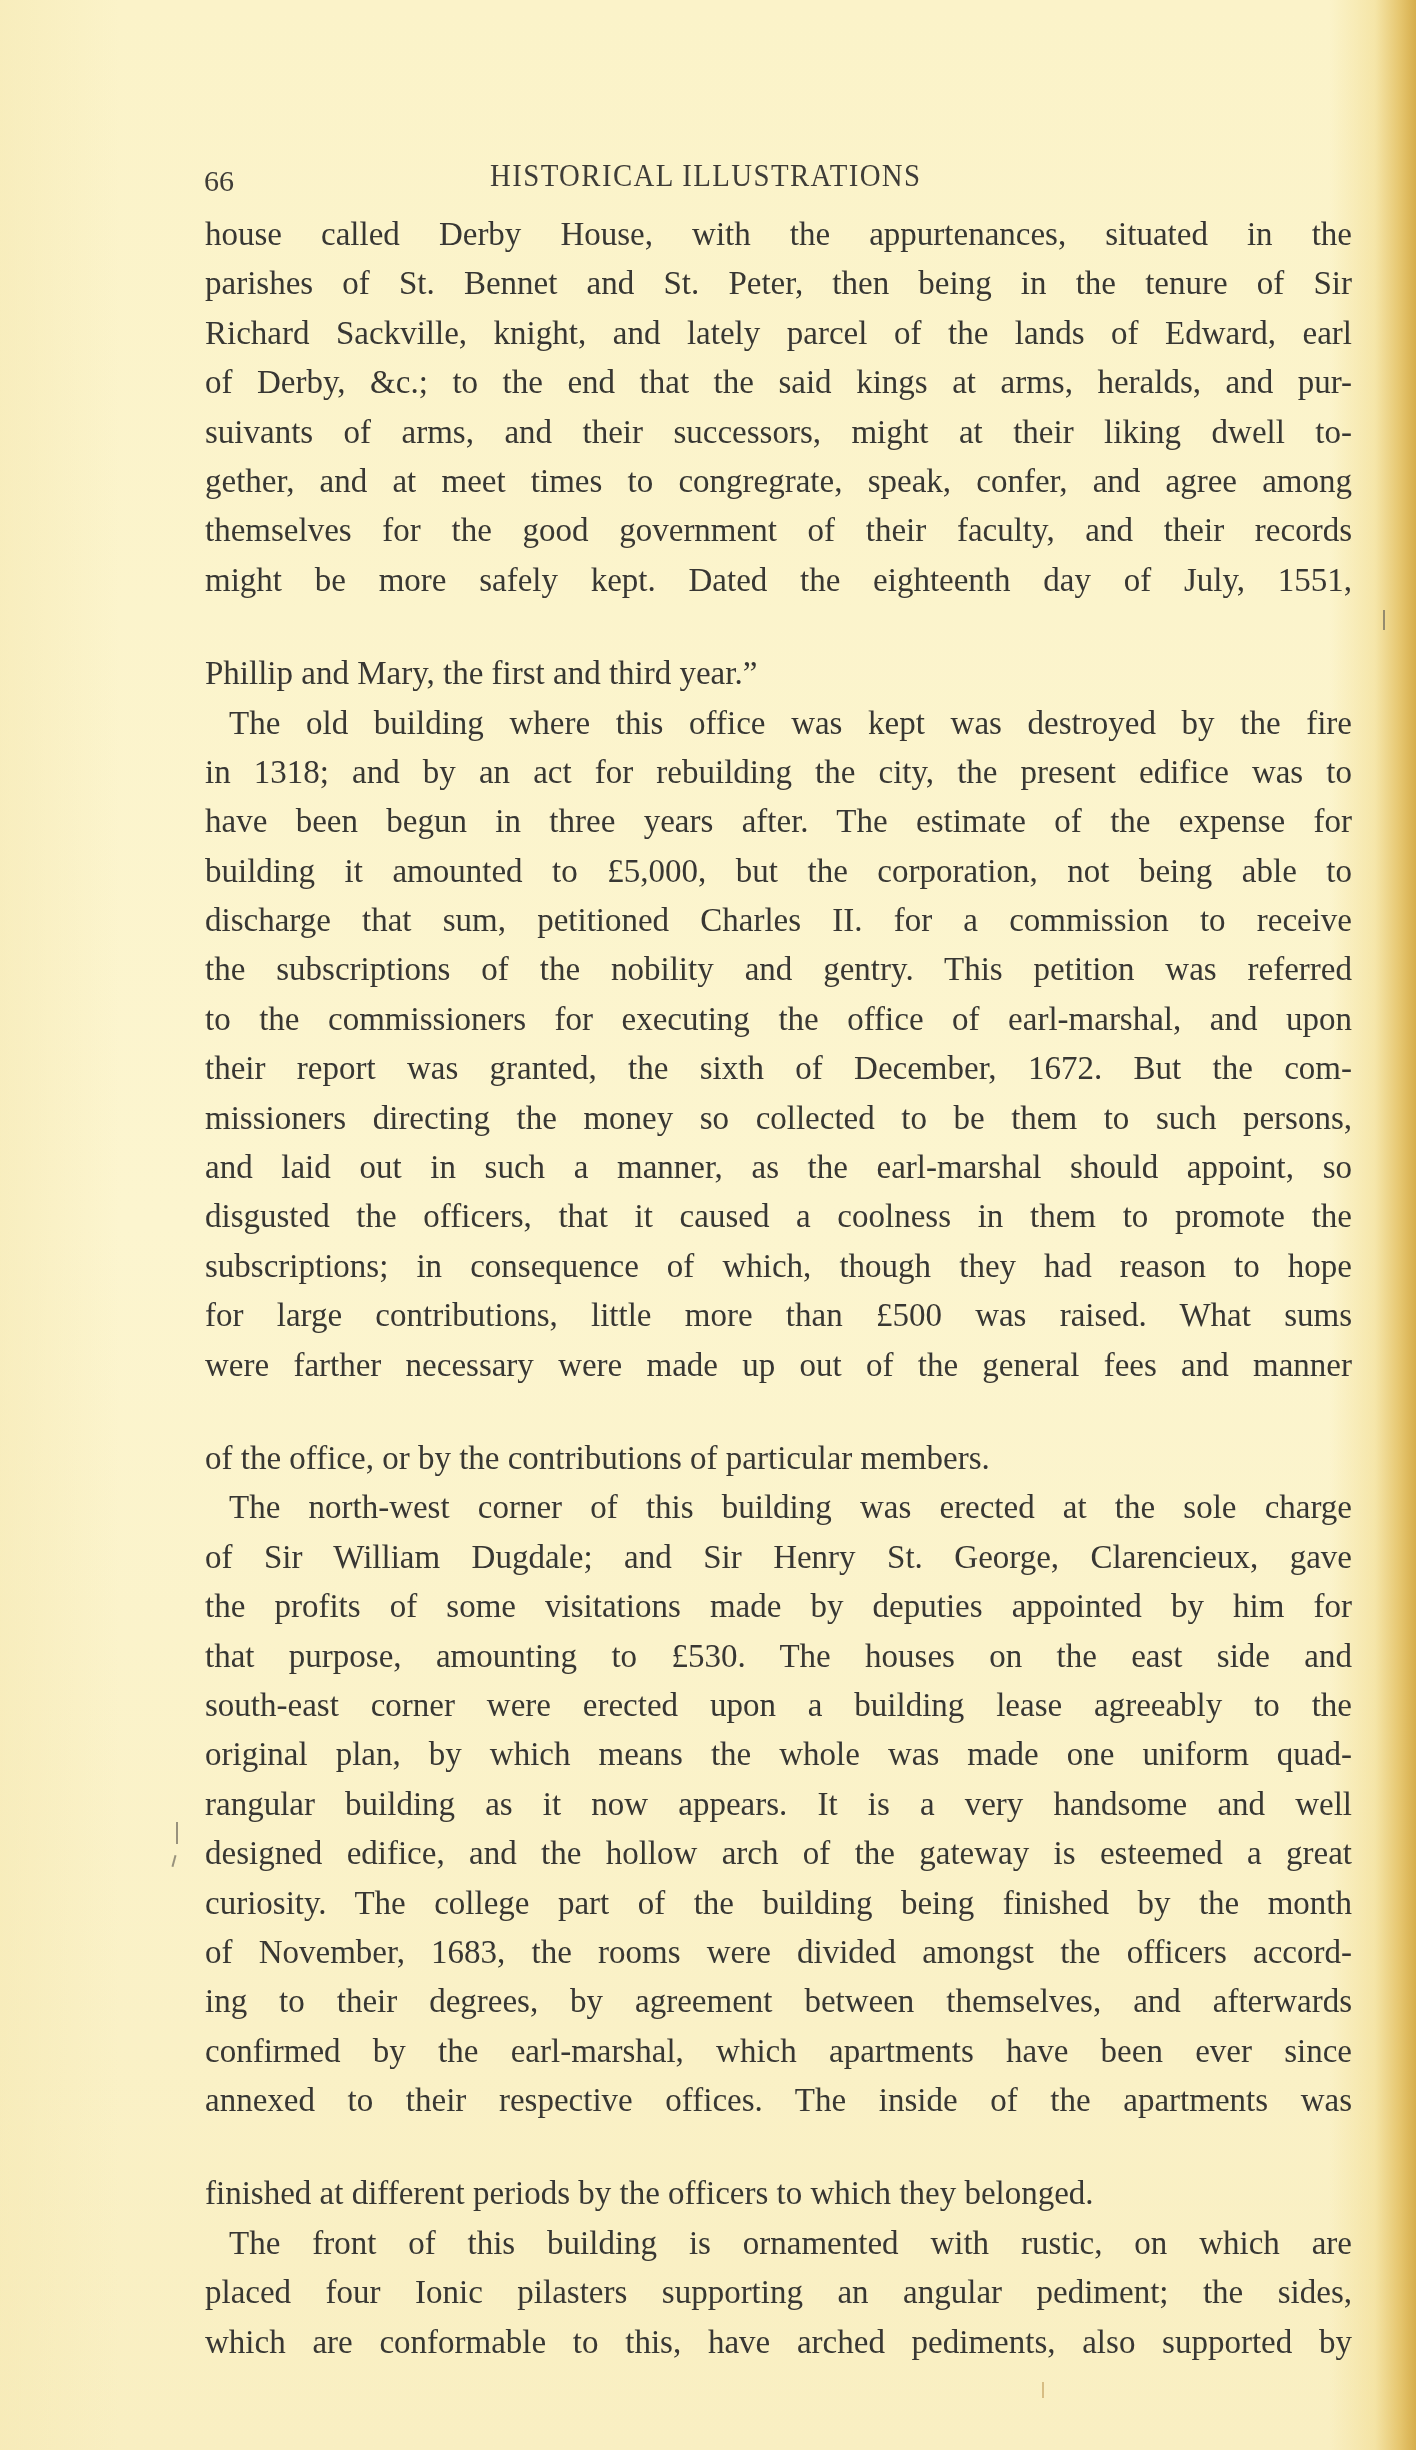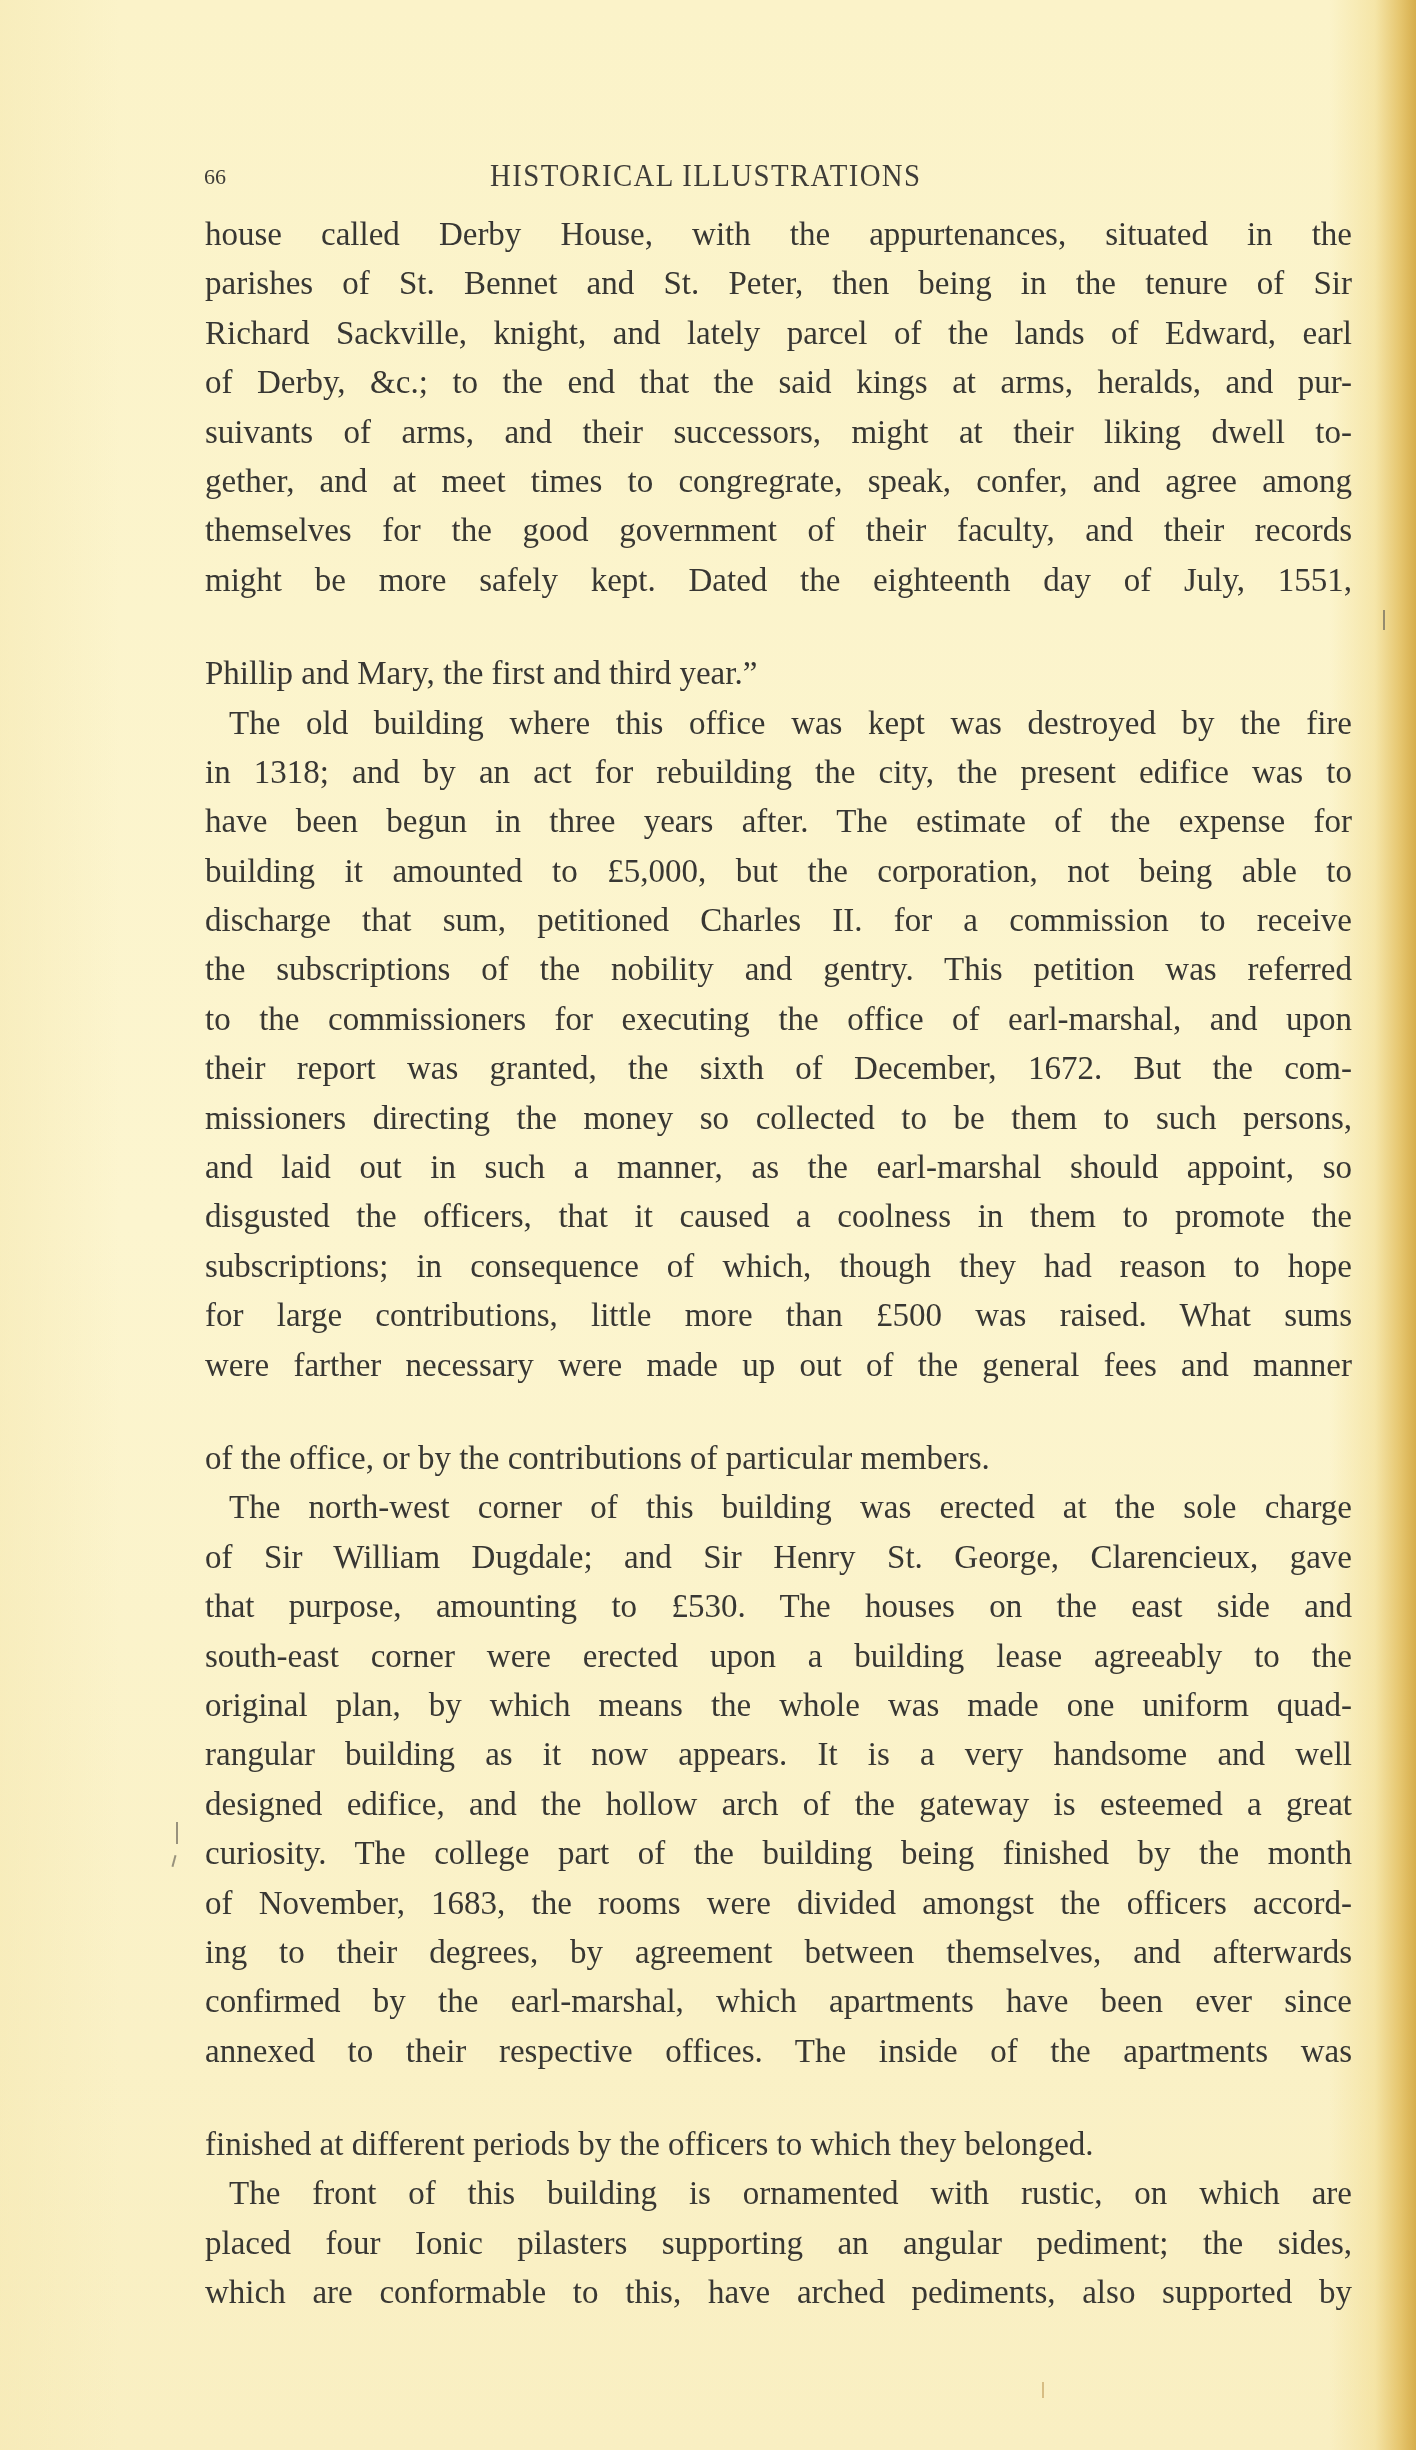--- a/index.html
+++ b/index.html
@@ -34,21 +34,21 @@
       left: 204px;
       width: 1150px;
       height: 44px;
       font-family: "Liberation Serif", serif;
       color: #3f3d38;
     }
     .page-number {
       position: absolute;
       left: 0;
       top: 6px;
-      font-size: 22px;
+      font-size: 30px;
       letter-spacing: 0px;
     }
     .running-title {
       position: absolute;
       left: 286px;
       top: 0px;
       font-size: 31px;
       letter-spacing: 1.5px;
       transform: scaleX(0.93);
       transform-origin: left top;
@@ -123,20 +123,21 @@
       <span class="line">their report was granted, the sixth of December, 1672. But the com-</span>
       <span class="line">missioners directing the money so collected to be them to such persons,</span>
       <span class="line">and laid out in such a manner, as the earl-marshal should appoint, so</span>
       <span class="line">disgusted the officers, that it caused a coolness in them to promote the</span>
       <span class="line">subscriptions; in consequence of which, though they had reason to hope</span>
       <span class="line">for large contributions, little more than £500 was raised. What sums</span>
       <span class="line">were farther necessary were made up out of the general fees and manner</span>
       <span class="line last">of the office, or by the contributions of particular members.</span>
       <span class="line indent">The north-west corner of this building was erected at the sole charge</span>
       <span class="line">of Sir William Dugdale; and Sir Henry St. George, Clarencieux, gave</span>
+      <span class="line">the profits of some visitations made by deputies appointed by him for</span>
       <span class="line">that purpose, amounting to £530. The houses on the east side and</span>
       <span class="line">south-east corner were erected upon a building lease agreeably to the</span>
       <span class="line">original plan, by which means the whole was made one uniform quad-</span>
       <span class="line">rangular building as it now appears. It is a very handsome and well</span>
       <span class="line">designed edifice, and the hollow arch of the gateway is esteemed a great</span>
       <span class="line">curiosity. The college part of the building being finished by the month</span>
       <span class="line">of November, 1683, the rooms were divided amongst the officers accord-</span>
       <span class="line">ing to their degrees, by agreement between themselves, and afterwards</span>
       <span class="line">confirmed by the earl-marshal, which apartments have been ever since</span>
       <span class="line">annexed to their respective offices. The inside of the apartments was</span>

